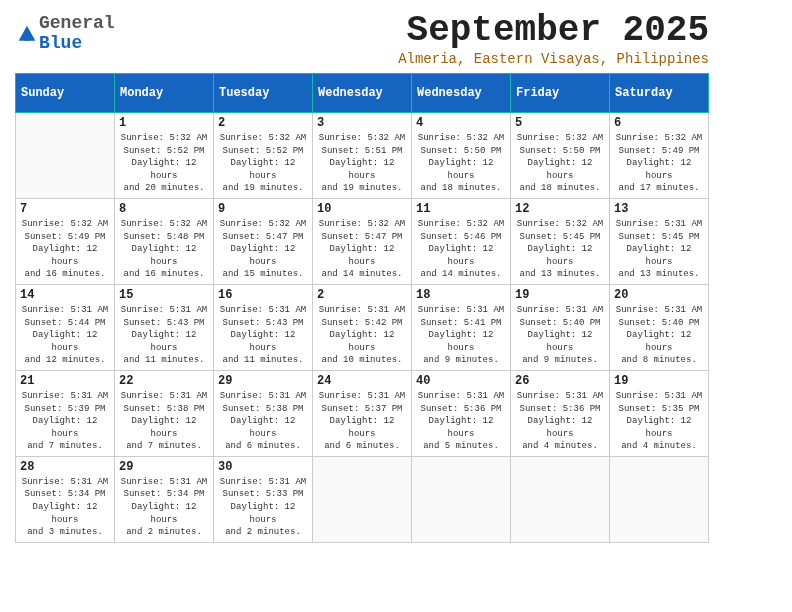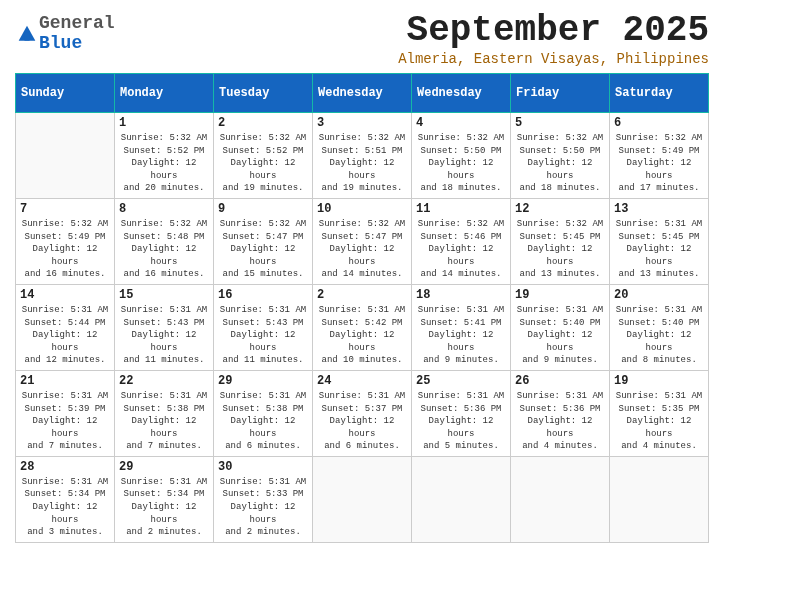--- a/index.html
+++ b/index.html
@@ -300,21 +300,21 @@
 and 6 minutes.</div>
           </td>
           <td>
             <span class="day-num">24</span>
             <div class="day-info" style="white-space: pre-line;">Sunrise: 5:31 AM
 Sunset: 5:37 PM
 Daylight: 12 hours
 and 6 minutes.</div>
           </td>
           <td>
-            <span class="day-num">25</span>
+            <span class="day-num">40</span>
             <div class="day-info" style="white-space: pre-line;">Sunrise: 5:31 AM
 Sunset: 5:36 PM
 Daylight: 12 hours
 and 5 minutes.</div>
           </td>
           <td>
             <span class="day-num">26</span>
             <div class="day-info" style="white-space: pre-line;">Sunrise: 5:31 AM
 Sunset: 5:36 PM
 Daylight: 12 hours

